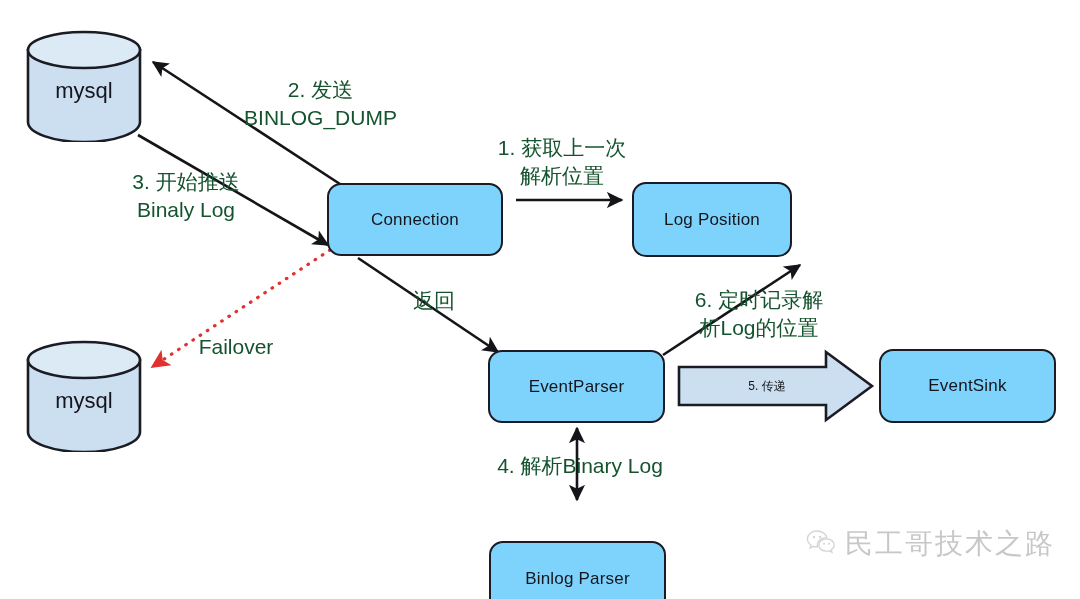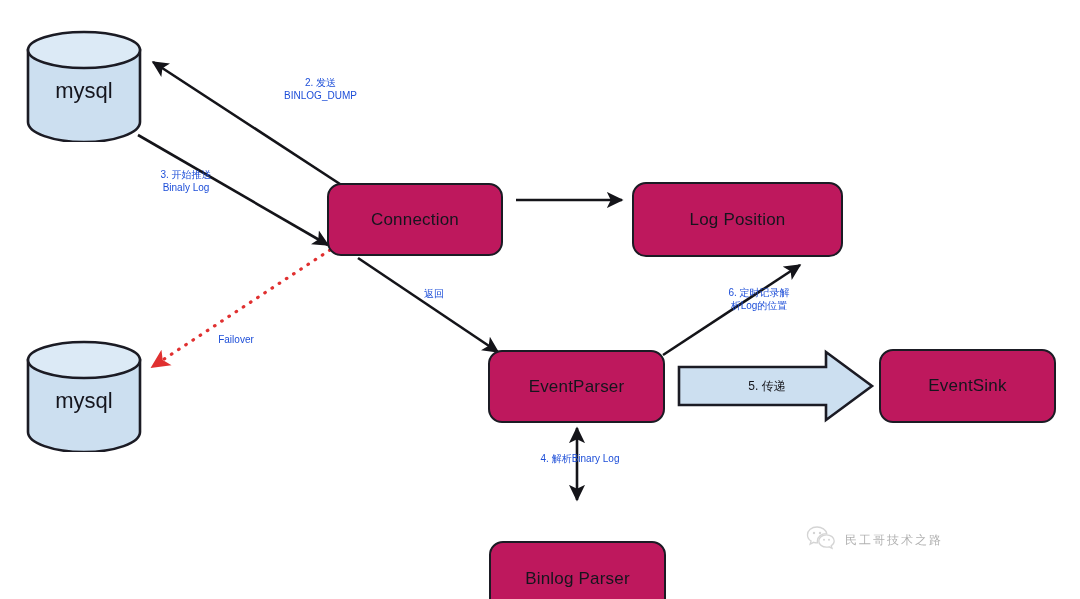--- a/index.html
+++ b/index.html
@@ -22,21 +22,21 @@
     position: absolute;
     left: 0;
     top: 0;
     width: 1080px;
     height: 599px;
     pointer-events: none;
   }
   .node-box {
     position: absolute;
     box-sizing: border-box;
-    background: #be185d;
+    background: #7dd3fc;
     border: 2.5px solid #1b1b24;
     border-radius: 14px;
     display: flex;
     align-items: center;
     justify-content: center;
     color: #15151d;
     font-size: 17px;
     letter-spacing: 0.2px;
   }
   .db-node {
@@ -52,43 +52,43 @@
   }
   .db-label {
     position: relative;
     z-index: 2;
     font-size: 22px;
     color: #15151d;
     margin-top: 10px;
   }
   .edge-label {
     position: absolute;
-    color: #1d4ed8;
-    font-size: 10px;
+    color: #14532d;
+    font-size: 21px;
     line-height: 1.32;
     white-space: pre-line;
     text-align: center;
   }
   .block-arrow-label {
     position: absolute;
     font-size: 12px;
     color: #141419;
     z-index: 3;
   }
   .watermark {
     position: absolute;
     display: flex;
     align-items: center;
     gap: 9px;
     opacity: 0.42;
     filter: grayscale(100%);
   }
   .watermark-text {
-    font-size: 12px;
-    color: #14532d;
+    font-size: 28px;
+    color: #3b82f6;
     letter-spacing: 2px;
   }
 </style>
 </head>
 <body>
 
 <div id="canvas">
 
   <svg id="edges" viewBox="0 0 1080 599" width="1080" height="599">
     <defs>
@@ -133,21 +133,21 @@
       <path d="M 3 20 L 3 92 A 56 20 0 0 0 115 92 L 115 20 Z" fill="#ccdff0" stroke="#1b1b24" stroke-width="2.6"></path>
       <ellipse cx="59" cy="20" rx="56" ry="18" fill="#dceaf6" stroke="#1b1b24" stroke-width="2.6"></ellipse>
     </svg>
     <span class="db-label">mysql</span>
   </div>
 
   <div class="node-box" style="left:327px; top:183px; width:176px; height:73px;">
     <span>Connection</span>
   </div>
 
-  <div class="node-box" style="left:632px; top:182px; width:211px; height:75px;">
+  <div class="node-box" style="left:632px; top:182px; width:160px; height:75px;">
     <span>Log Position</span>
   </div>
 
   <div class="node-box" style="left:488px; top:350px; width:177px; height:73px;">
     <span>EventParser</span>
   </div>
 
   <div class="node-box" style="left:879px; top:349px; width:177px; height:74px;">
     <span>EventSink</span>
   </div>
@@ -157,20 +157,22 @@
   </div>
 
   <div class="edge-label" style="left:228px; top:76px; width:185px;">2. 发送
 BINLOG_DUMP</div>
 
   <div class="edge-label" style="left:106px; top:168px; width:160px;">3. 开始推送
 Binaly Log</div>
 
   <div class="edge-label" style="left:191px; top:333px; width:90px;">Failover</div>
 
+  <div class="edge-label" style="left:482px; top:134px; width:160px;">1. 获取上一次
+解析位置</div>
 
   <div class="edge-label" style="left:404px; top:287px; width:60px;">返回</div>
 
   <div class="edge-label" style="left:684px; top:286px; width:150px;">6. 定时记录解
 析Log的位置</div>
 
   <div class="edge-label" style="left:490px; top:452px; width:180px;">4. 解析Binary Log</div>
 
   <div class="block-arrow-label" style="left:727px; top:378px; width:80px; text-align:center;">5. 传递</div>
 

